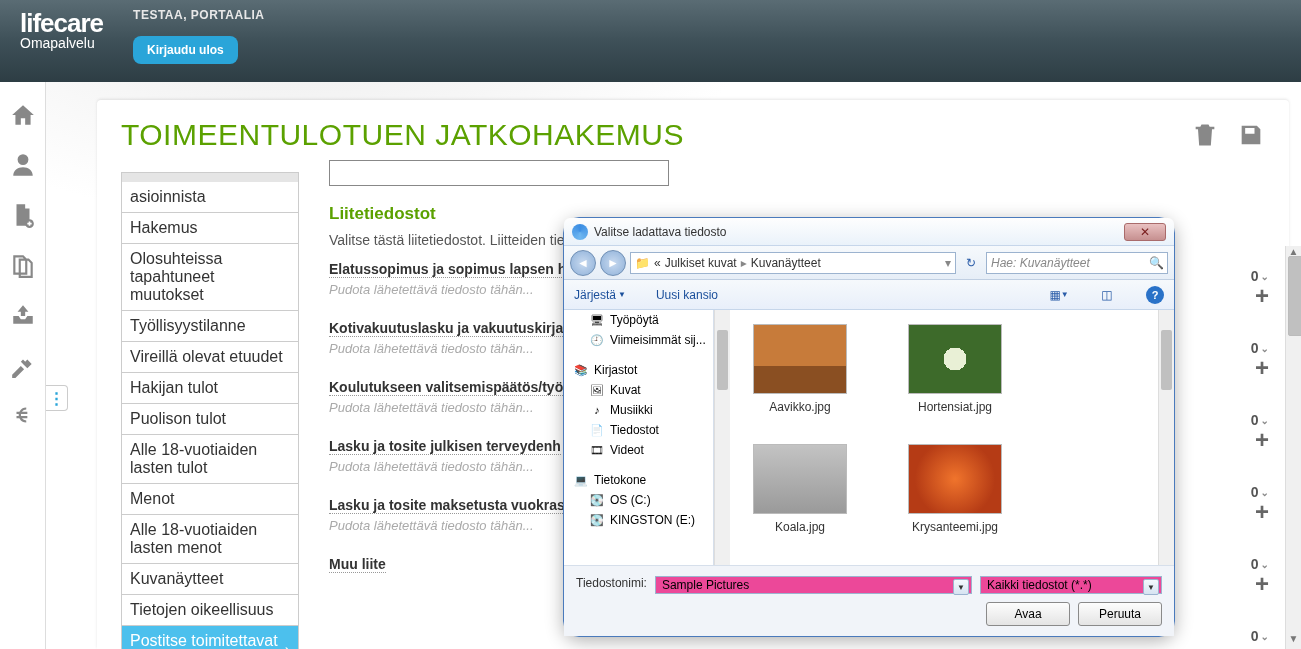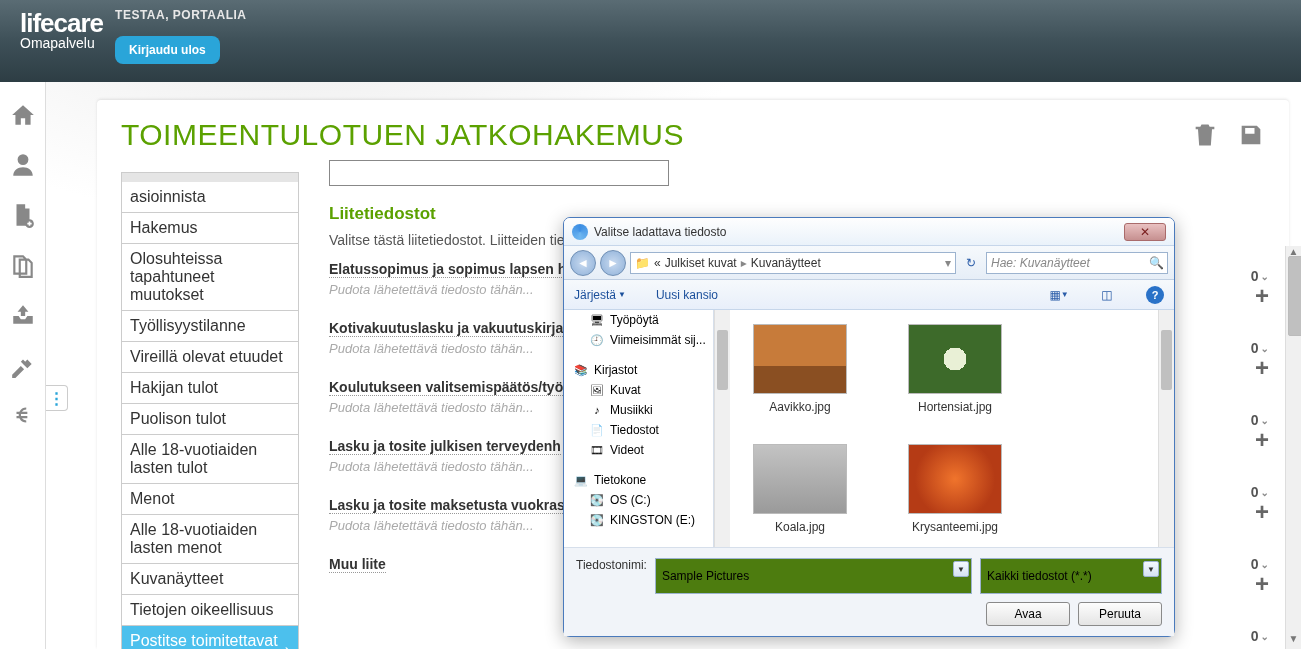--- a/index.html
+++ b/index.html
@@ -1,19 +1,19 @@
 <!DOCTYPE html>
 <html><head>
 <meta charset="utf-8">
 <style>
 * { box-sizing: border-box; margin: 0; padding: 0; font-family: Arial, sans-serif; }
 body { width: 1301px; height: 649px; overflow: hidden; position: relative; background: #fff; }
 
 
-.topbar { height: 82px; background: linear-gradient(to bottom, #5a6c74 0%, #3e5058 50%, #2d3d44 100%); display: flex; align-items: flex-start; padding: 8px 20px; gap: 12px; }
+.topbar { height: 82px; background: linear-gradient(to bottom, #5a6c74 0%, #3e5058 50%, #2d3d44 100%); display: flex; align-items: flex-start; padding: 8px 20px; gap: 30px; }
 .brand { color: #fff; }
 .brand-main { font-size: 26px; font-weight: bold; letter-spacing: -1px; }
 .brand-sub { font-size: 14px; margin-top: -4px; }
 .top-right { display: flex; flex-direction: column; gap: 14px; }
 .username { color: #e8e8e8; font-size: 12px; font-weight: bold; letter-spacing: 0.5px; }
 .logout-btn { background: #2aa5d9; color: #fff; border: none; padding: 7px 14px; border-radius: 8px; font-size: 12px; font-weight: bold; cursor: pointer; width: fit-content; }
 
 
 .rail { position: absolute; left: 0; top: 82px; width: 46px; bottom: 0; background: #fff; border-right: 1px solid #ddd; display: flex; flex-direction: column; align-items: center; padding-top: 20px; gap: 24px; }
 .rail svg { width: 26px; height: 26px; fill: #888; cursor: pointer; }
@@ -49,21 +49,21 @@
 .ac-count { font-size: 14px; font-weight: bold; color: #555; display: flex; align-items: center; gap: 2px; }
 .ac-count .chev { font-size: 10px; color: #888; }
 .ac-add { font-size: 24px; font-weight: bold; color: #666; cursor: pointer; line-height: 1; }
 
 
 .right-scroll { position: absolute; right: 0; top: 145px; width: 16px; bottom: 0; background: #f0f0f0; border-left: 1px solid #ddd; }
 .right-scroll .thumb { position: absolute; left: 2px; right: 2px; top: 10px; height: 80px; background: #c0c0c0; border-radius: 2px; }
 .right-scroll .arr { position: absolute; left: 0; right: 0; height: 16px; text-align: center; font-size: 10px; color: #777; }
 
 
-.dialog { position: absolute; left: 563px; top: 217px; width: 612px; height: 420px; background: #fff; border: 1px solid #4a7abc; border-radius: 7px; box-shadow: 0 4px 18px rgba(0,0,0,0.3); display: flex; flex-direction: column; z-index: 100; }
+.dialog { position: absolute; left: 563px; top: 217px; width: 612px; height: 420px; background: #fff; border: 1px solid #4a7abc; border-radius: 16px; box-shadow: 0 4px 18px rgba(0,0,0,0.3); display: flex; flex-direction: column; z-index: 100; }
 .dlg-title { height: 28px; background: linear-gradient(#fefefe,#eaf2fa); border-bottom: 1px solid #c6d6ea; display: flex; align-items: center; padding: 0 8px; font-size: 12px; color: #333; border-radius: 6px 6px 0 0; }
 .dlg-title .ie-icon { width: 16px; height: 16px; margin-right: 6px; background: conic-gradient(#3b8de3, #6fb7f0, #3b8de3); border-radius: 50%; }
 .dlg-x { margin-left: auto; width: 42px; height: 18px; background: linear-gradient(#e9c1c1,#c69090); border: 1px solid #a96b6b; border-radius: 3px; display: flex; align-items: center; justify-content: center; font-size: 12px; color: #7a2020; cursor: pointer; }
 
 .dlg-nav { height: 34px; background: linear-gradient(#f6f9fc,#e6eef7); border-bottom: 1px solid #c0cfe2; display: flex; align-items: center; padding: 0 6px; gap: 4px; }
 .navbtn { width: 26px; height: 26px; border-radius: 50%; background: radial-gradient(#c8daf0,#8eb0d8); border: 1px solid #6f8fb5; display: flex; align-items: center; justify-content: center; color: #fff; font-size: 12px; cursor: pointer; }
 .bc { flex: 1; height: 22px; border: 1px solid #9cb3cf; background: #fff; display: flex; align-items: center; padding: 0 4px; font-size: 12px; color: #333; gap: 4px; }
 .bc .sep { color: #888; }
 .refresh { width: 22px; height: 22px; display: flex; align-items: center; justify-content: center; color: #2a5ca8; font-size: 12px; }
 .search { width: 182px; height: 22px; border: 1px solid #9cb3cf; background: #fff; display: flex; align-items: center; padding: 0 4px; font-size: 12px; color: #888; font-style: italic; gap: 24px; }
@@ -87,21 +87,21 @@
 .thumb { width: 94px; height: 70px; border: 1px solid #bbb; background: #ddd; }
 .thumb.t1 { background: linear-gradient(#c77b3a 60%, #8a4f22 60%); }
 .thumb.t2 { background: radial-gradient(circle at 50% 50%, #e9f0d6 20%, #3d6a2a 20%); }
 .thumb.t3 { background: linear-gradient(#c3c3c3, #9a9a9a); }
 .thumb.t4 { background: radial-gradient(circle at 50% 50%, #f0742c 0%, #b53b15 70%); }
 .thumb-name { font-size: 12px; color: #333; text-align: center; }
 
 .dlg-bottom { border-top: 1px solid #d6dfeb; padding: 10px 12px; background: #f1f4f9; }
 .row { display: flex; align-items: flex-start; gap: 8px; margin-bottom: 8px; }
 .row label { font-size: 12px; color: #333; white-space: nowrap; }
-.combo { flex: 1; height: 36px; border: 1px solid #9cb3cf; background: #4d7c0f; display: flex; align-items: center; padding: 8px 6px; font-size: 12px; position: relative; }
+.combo { flex: 1; height: 18px; border: 1px solid #9cb3cf; background: #ec4899; display: flex; align-items: center; padding: 8px 6px; font-size: 12px; position: relative; }
 .combo.fixed { flex: 0 0 182px; }
 .combo .dd { position: absolute; right: 2px; top: 2px; width: 16px; height: 16px; background: linear-gradient(#f4f8fd,#d6e3f2); border: 1px solid #9cb3cf; border-radius: 2px; display: flex; align-items: center; justify-content: center; font-size: 8px; color: #333; }
 .dlg-btns { display: flex; justify-content: flex-end; gap: 8px; }
 .dlg-btn { width: 84px; height: 24px; background: linear-gradient(#fdfdfd,#e4e4e4); border: 1px solid #8a8a8a; border-radius: 3px; font-size: 12px; cursor: pointer; }
 
 .fscroll { width: 16px; background: #f0f0f0; border-left: 1px solid #ddd; position: relative; }
 .fscroll .th { position: absolute; left: 2px; right: 2px; top: 20px; height: 60px; background: #c0c0c0; border-radius: 2px; }
 </style>
 </head>
 <body>

